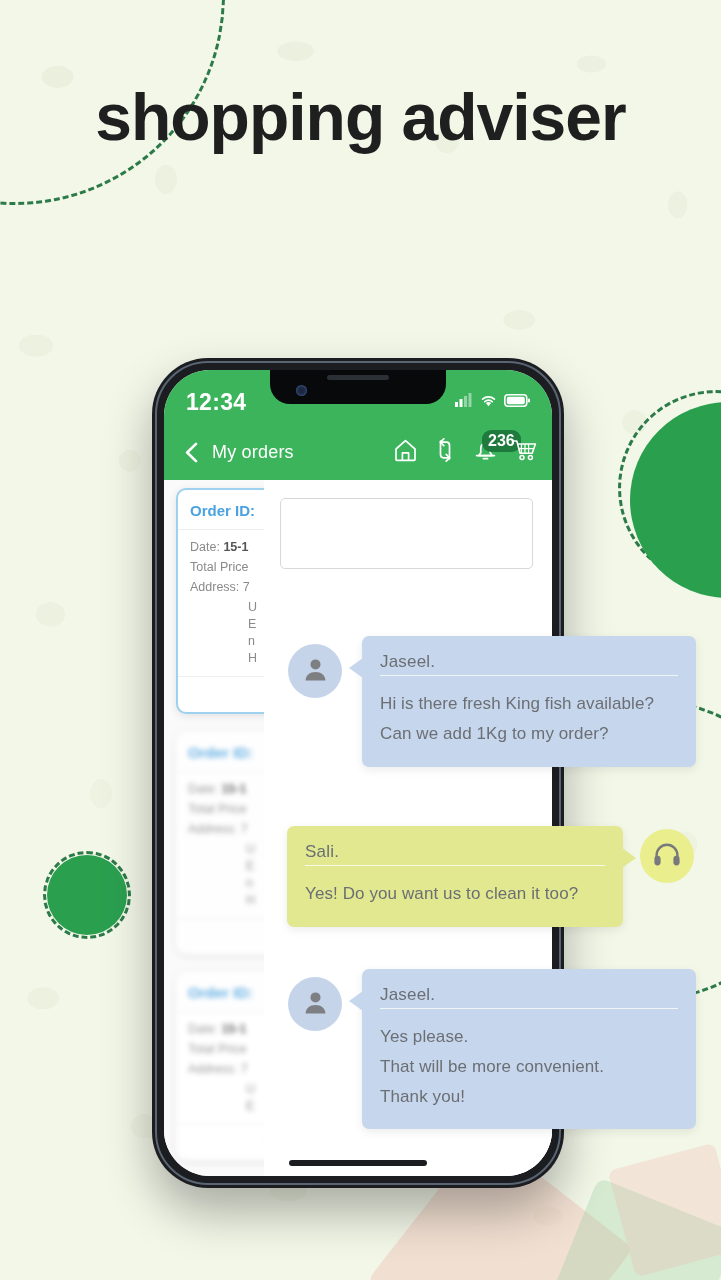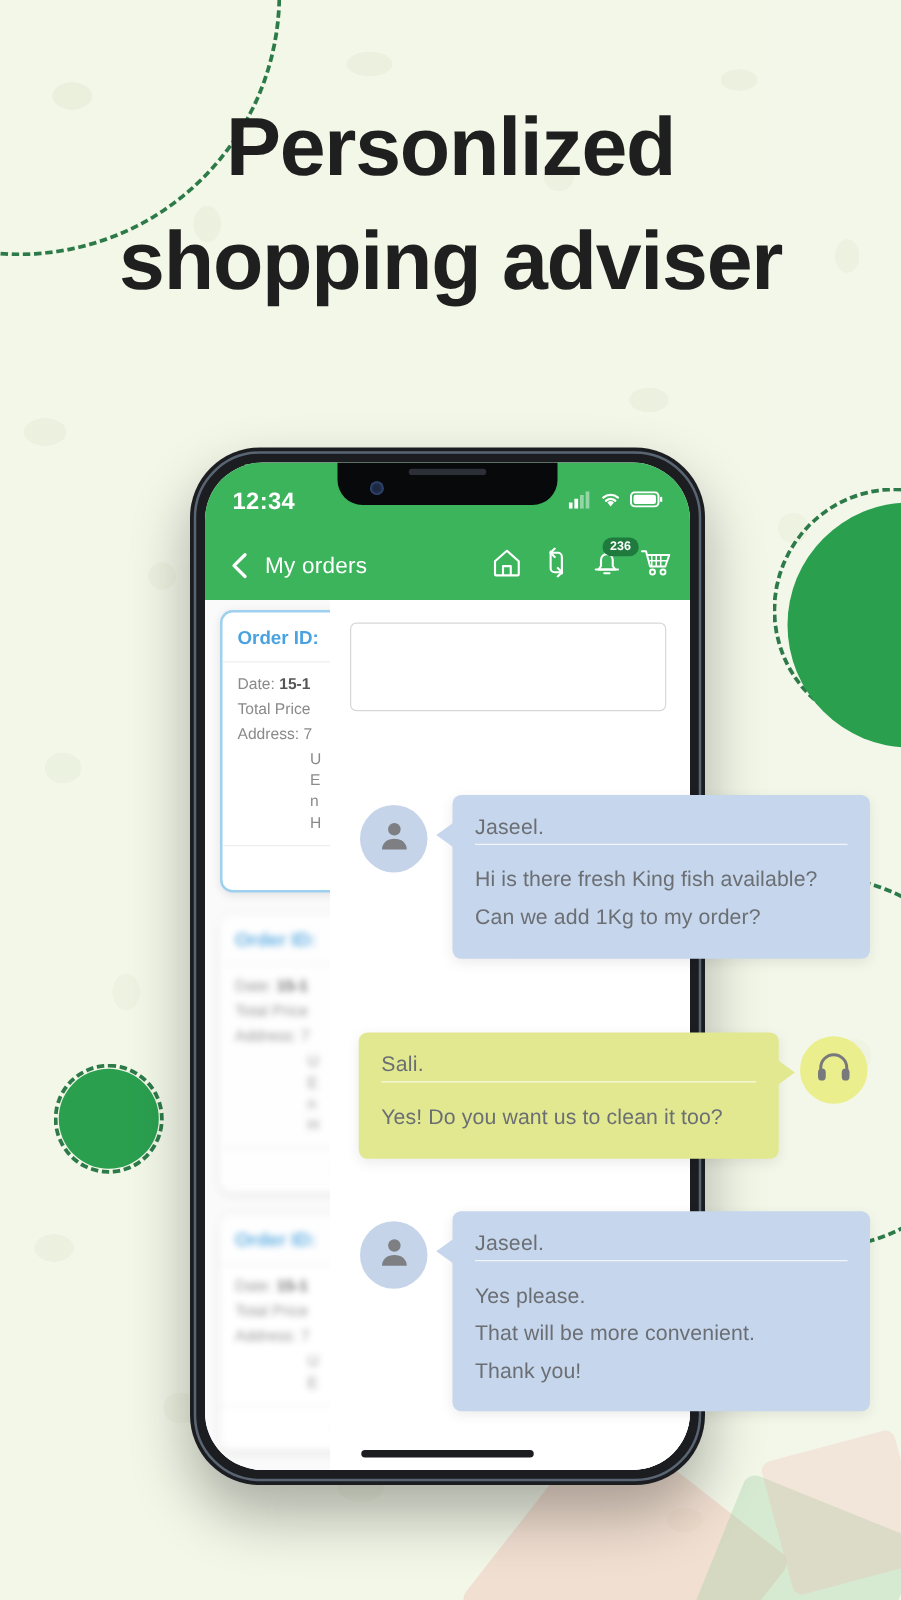--- a/index.html
+++ b/index.html
@@ -189,21 +189,21 @@
     left: 0; top: 0;
     width: 388px; height: 54px;
     background: #3cb45c;
     display: flex;
     align-items: center;
     justify-content: space-between;
     padding: 10px 22px 0 22px;
     z-index: 30;
     color: #fff;
   }
-  .status-time { font-size: 19px; font-weight: 700; letter-spacing: 0.3px; text-align: center; }
+  .status-time { font-size: 23px; font-weight: 700; letter-spacing: 0.3px; text-align: center; }
   .status-icons { display: flex; align-items: center; gap: 7px; }
 
   
   .navbar {
     position: absolute;
     left: 0; top: 54px;
     width: 388px; height: 56px;
     background: #3cb45c;
     display: flex;
     align-items: center;
@@ -226,21 +226,21 @@
   .nav-ico {
     position: relative;
     width: 26px; height: 26px;
     display: flex; align-items: center; justify-content: center;
   }
   .badge {
     position: absolute;
     left: 10px; top: -9px;
     background: #1f7a3d;
     color: #fff;
-    font-size: 10px;
+    font-size: 16px;
     font-weight: 700;
     padding: 2px 6px;
     border-radius: 9px;
     line-height: 1.1;
     text-align: center;
   }
 
   
   .screen-body {
     position: absolute;
@@ -427,21 +427,20 @@
   <div class="pastel-shape pastel-c"></div>
 
   <div class="deco arc-topleft"></div>
   <div class="deco circle-right-dash"></div>
   <div class="deco circle-right-fill"></div>
   <div class="deco arc-midright"></div>
   <div class="deco circle-left-dash"></div>
   <div class="deco circle-left-fill"></div>
 
   <h1 class="headline">
-    <span>Personlized</span>
     <span class="l2">shopping adviser</span>
   </h1>
 
   <div class="phone">
     <div class="phone-body"></div>
     <div class="phone-rim"></div>
 
     <div class="phone-screen">
 
       <div class="notch">

